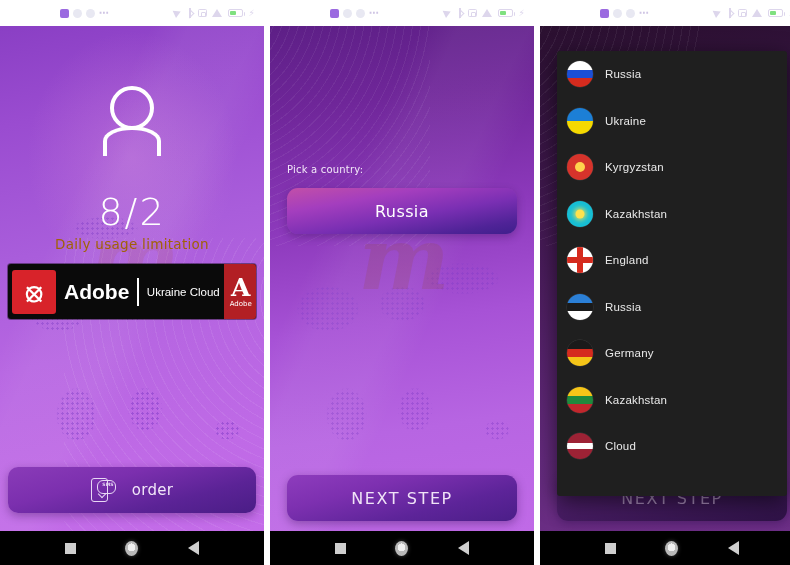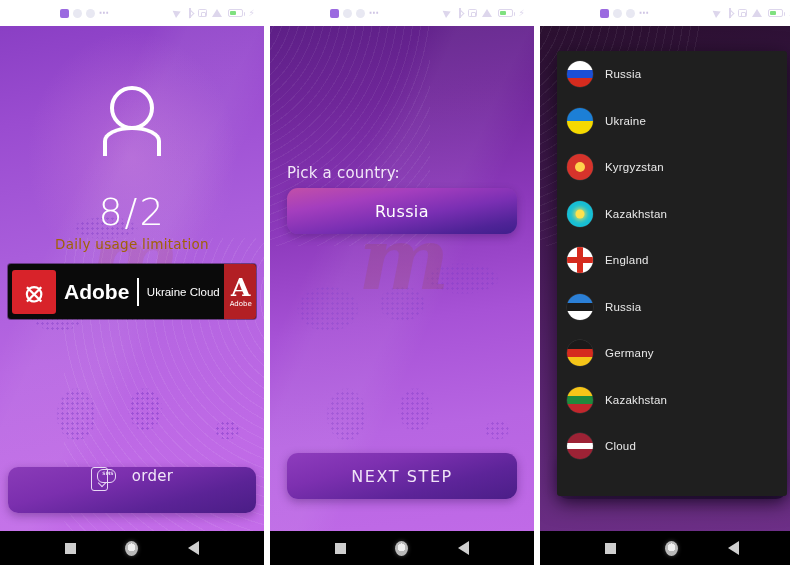--- a/index.html
+++ b/index.html
@@ -131,50 +131,50 @@
       repeating-linear-gradient(62deg,#ff4d4d 0 3px,#ffd24d 3px 6px,#4dff88 6px 9px,
         #4da6ff 9px 12px,#c44dff 12px 15px,#0b0b0b 15px 22px); }
   .ad-right { width:34px; height:100%; background:#b21f24; display:flex; flex-direction:column;
      align-items:center; justify-content:center; flex:0 0 auto; }
   .ad-right .A { color:#fff; font-size:25px; font-weight:bold; font-family:"DejaVu Serif", serif; line-height:24px;}
   .ad-right .t { color:#fff; font-size:7px; }
 
   
   .btn-order { position:absolute; left:8px; right:8px; bottom:18px; height:46px; border-radius:10px;
     background:linear-gradient(165deg,#8a3bb8 0%,#7b2fae 35%,#5b2396 70%,#4a1d86 100%);
-    display:flex; justify-content:center; gap:24px;
+    display:flex; align-items:center; justify-content:center; gap:24px;
     box-shadow:0 3px 10px rgba(40,10,70,.35); }
   .sms-icon { width:17px; height:24px; border:1.6px solid #e8d8f5; border-radius:3px; position:relative; }
   .sms-icon::before { content:""; position:absolute; right:-9px; top:1px; width:17px; height:12px;
     border:1.6px solid #e8d8f5; border-radius:6px; background:transparent; }
   .sms-icon .sms-t { position:absolute; right:-7px; top:3px; font-size:4.5px; color:#e8d8f5;
     z-index:2; letter-spacing:.2px; font-weight:bold; }
   .sms-icon::after { content:""; position:absolute; right:2px; bottom:4px; width:5px; height:5px;
     border-right:1.6px solid #e8d8f5; border-bottom:1.6px solid #e8d8f5; transform:rotate(45deg); }
   .btn-order .lbl { color:#f1e6f8; font-size:15px; letter-spacing:.3px; }
 
   
   .title { text-align:center; color:#efe2f6; font-size:19px; letter-spacing:.6px;
            padding-top:20px; font-weight:normal; }
   .title-rule { height:1.5px; margin:10px 18px 0 18px;
      background:linear-gradient(90deg, rgba(255,255,255,0), rgba(255,255,255,.45) 25%,
        rgba(255,255,255,.45) 75%, rgba(255,255,255,0)); }
   .p3 .title { color:#cdb6d9; }
   .p3 .title-rule { opacity:.35; }
 
-  .picklabel { position:absolute; left:17px; top:138px; color:#f2e7f8; font-size:15px; letter-spacing:.2px; }
+  .picklabel { position:absolute; left:17px; top:138px; color:#f2e7f8; font-size:10px; letter-spacing:.2px; }
   .p3 .picklabel { color:#a98cbb; }
 
   .btn-country { position:absolute; left:17px; right:17px; top:162px; height:46px; border-radius:11px;
     background:linear-gradient(170deg,#c24fa8 0%,#a43ebe 28%,#7a2fb3 58%,#4f2397 85%,#3f1f8c 100%);
     display:flex; align-items:center; justify-content:center;
     box-shadow:0 3px 9px rgba(40,10,70,.3); }
   .btn-country .lbl { color:#fff; font-size:16px; letter-spacing:.4px; }
 
-  .btn-next { position:absolute; left:17px; right:17px; bottom:32px; height:46px; border-radius:11px;
+  .btn-next { position:absolute; left:17px; right:17px; bottom:10px; height:46px; border-radius:11px;
     background:linear-gradient(165deg,#8e3cbd 0%,#7d30b0 32%,#5d2499 68%,#4b1e88 100%);
     display:flex; align-items:center; justify-content:center;
     box-shadow:0 3px 10px rgba(40,10,70,.35); }
   .btn-next .lbl { color:#f0e3f7; font-size:16px; letter-spacing:1.6px; }
   .p3 .btn-next { background:linear-gradient(165deg,#54236f 0%,#4a1d66 32%,#3a1754 68%,#2f1247 100%); }
   .p3 .btn-next .lbl { color:#a98cbb; }
 
   
   .dialog { position:absolute; left:17px; right:17px; top:25px; bottom:35px;
     background:#1f1f1f; border-radius:3px; overflow:hidden; z-index:30;

